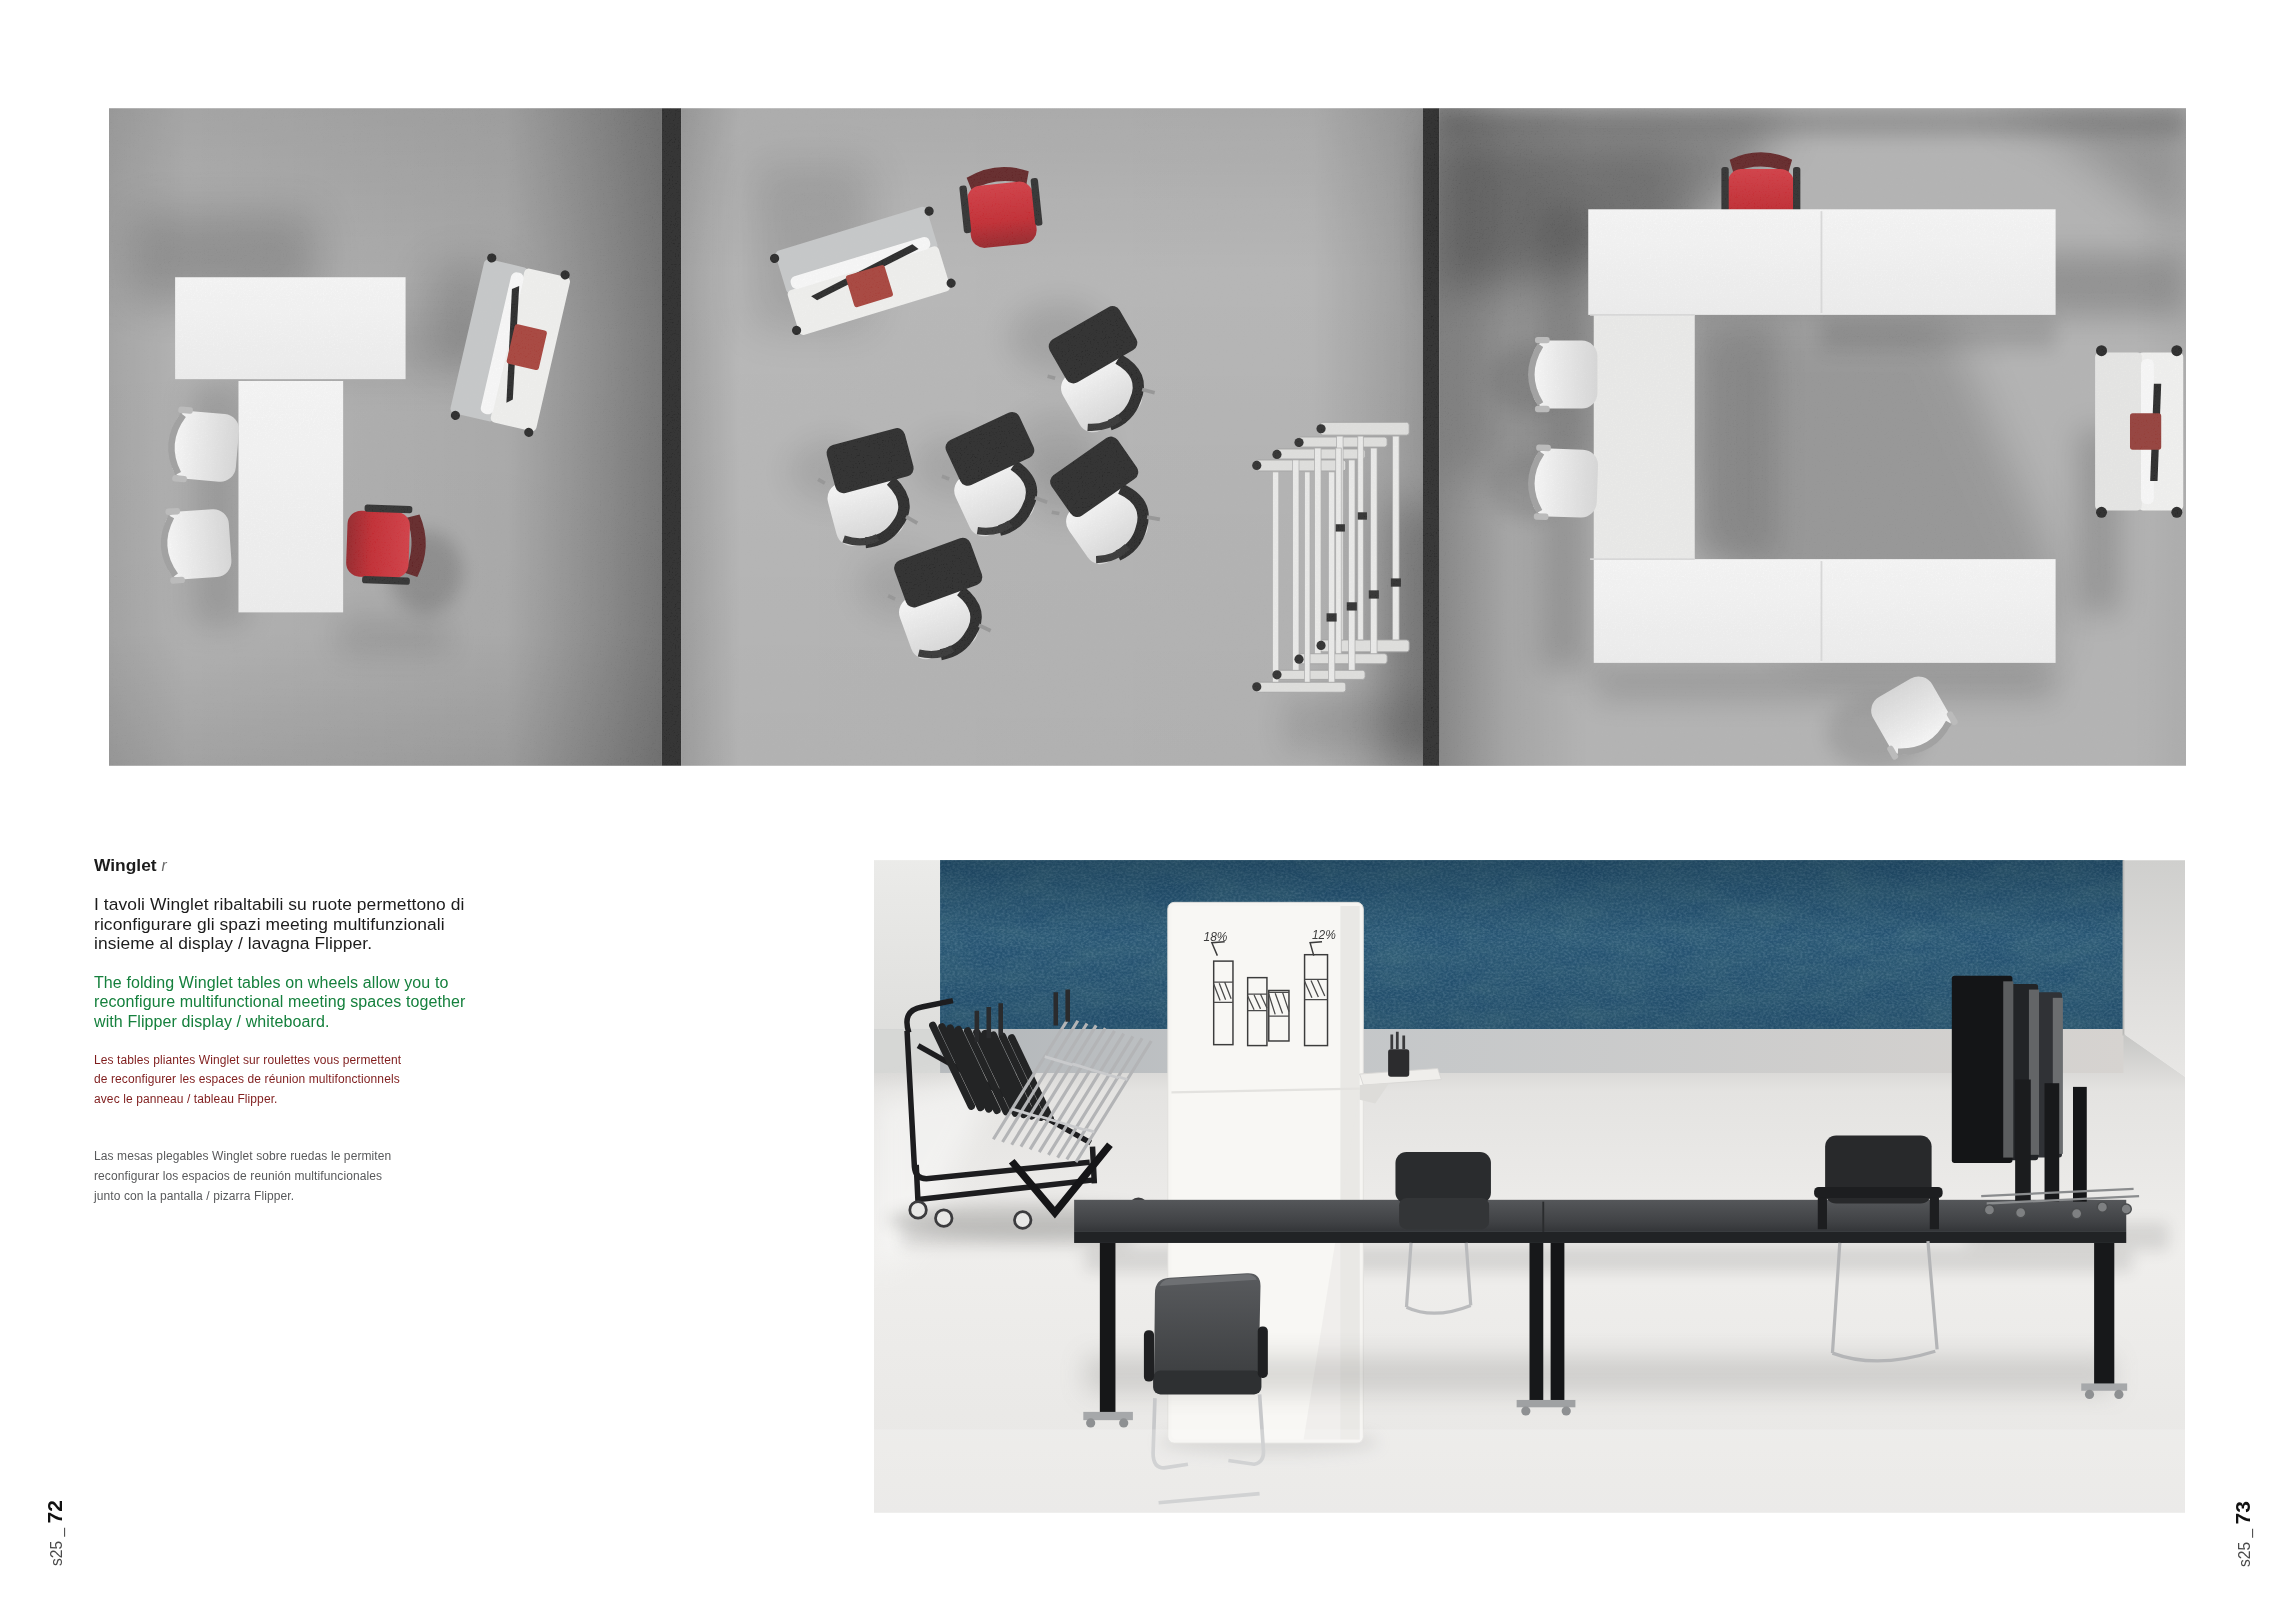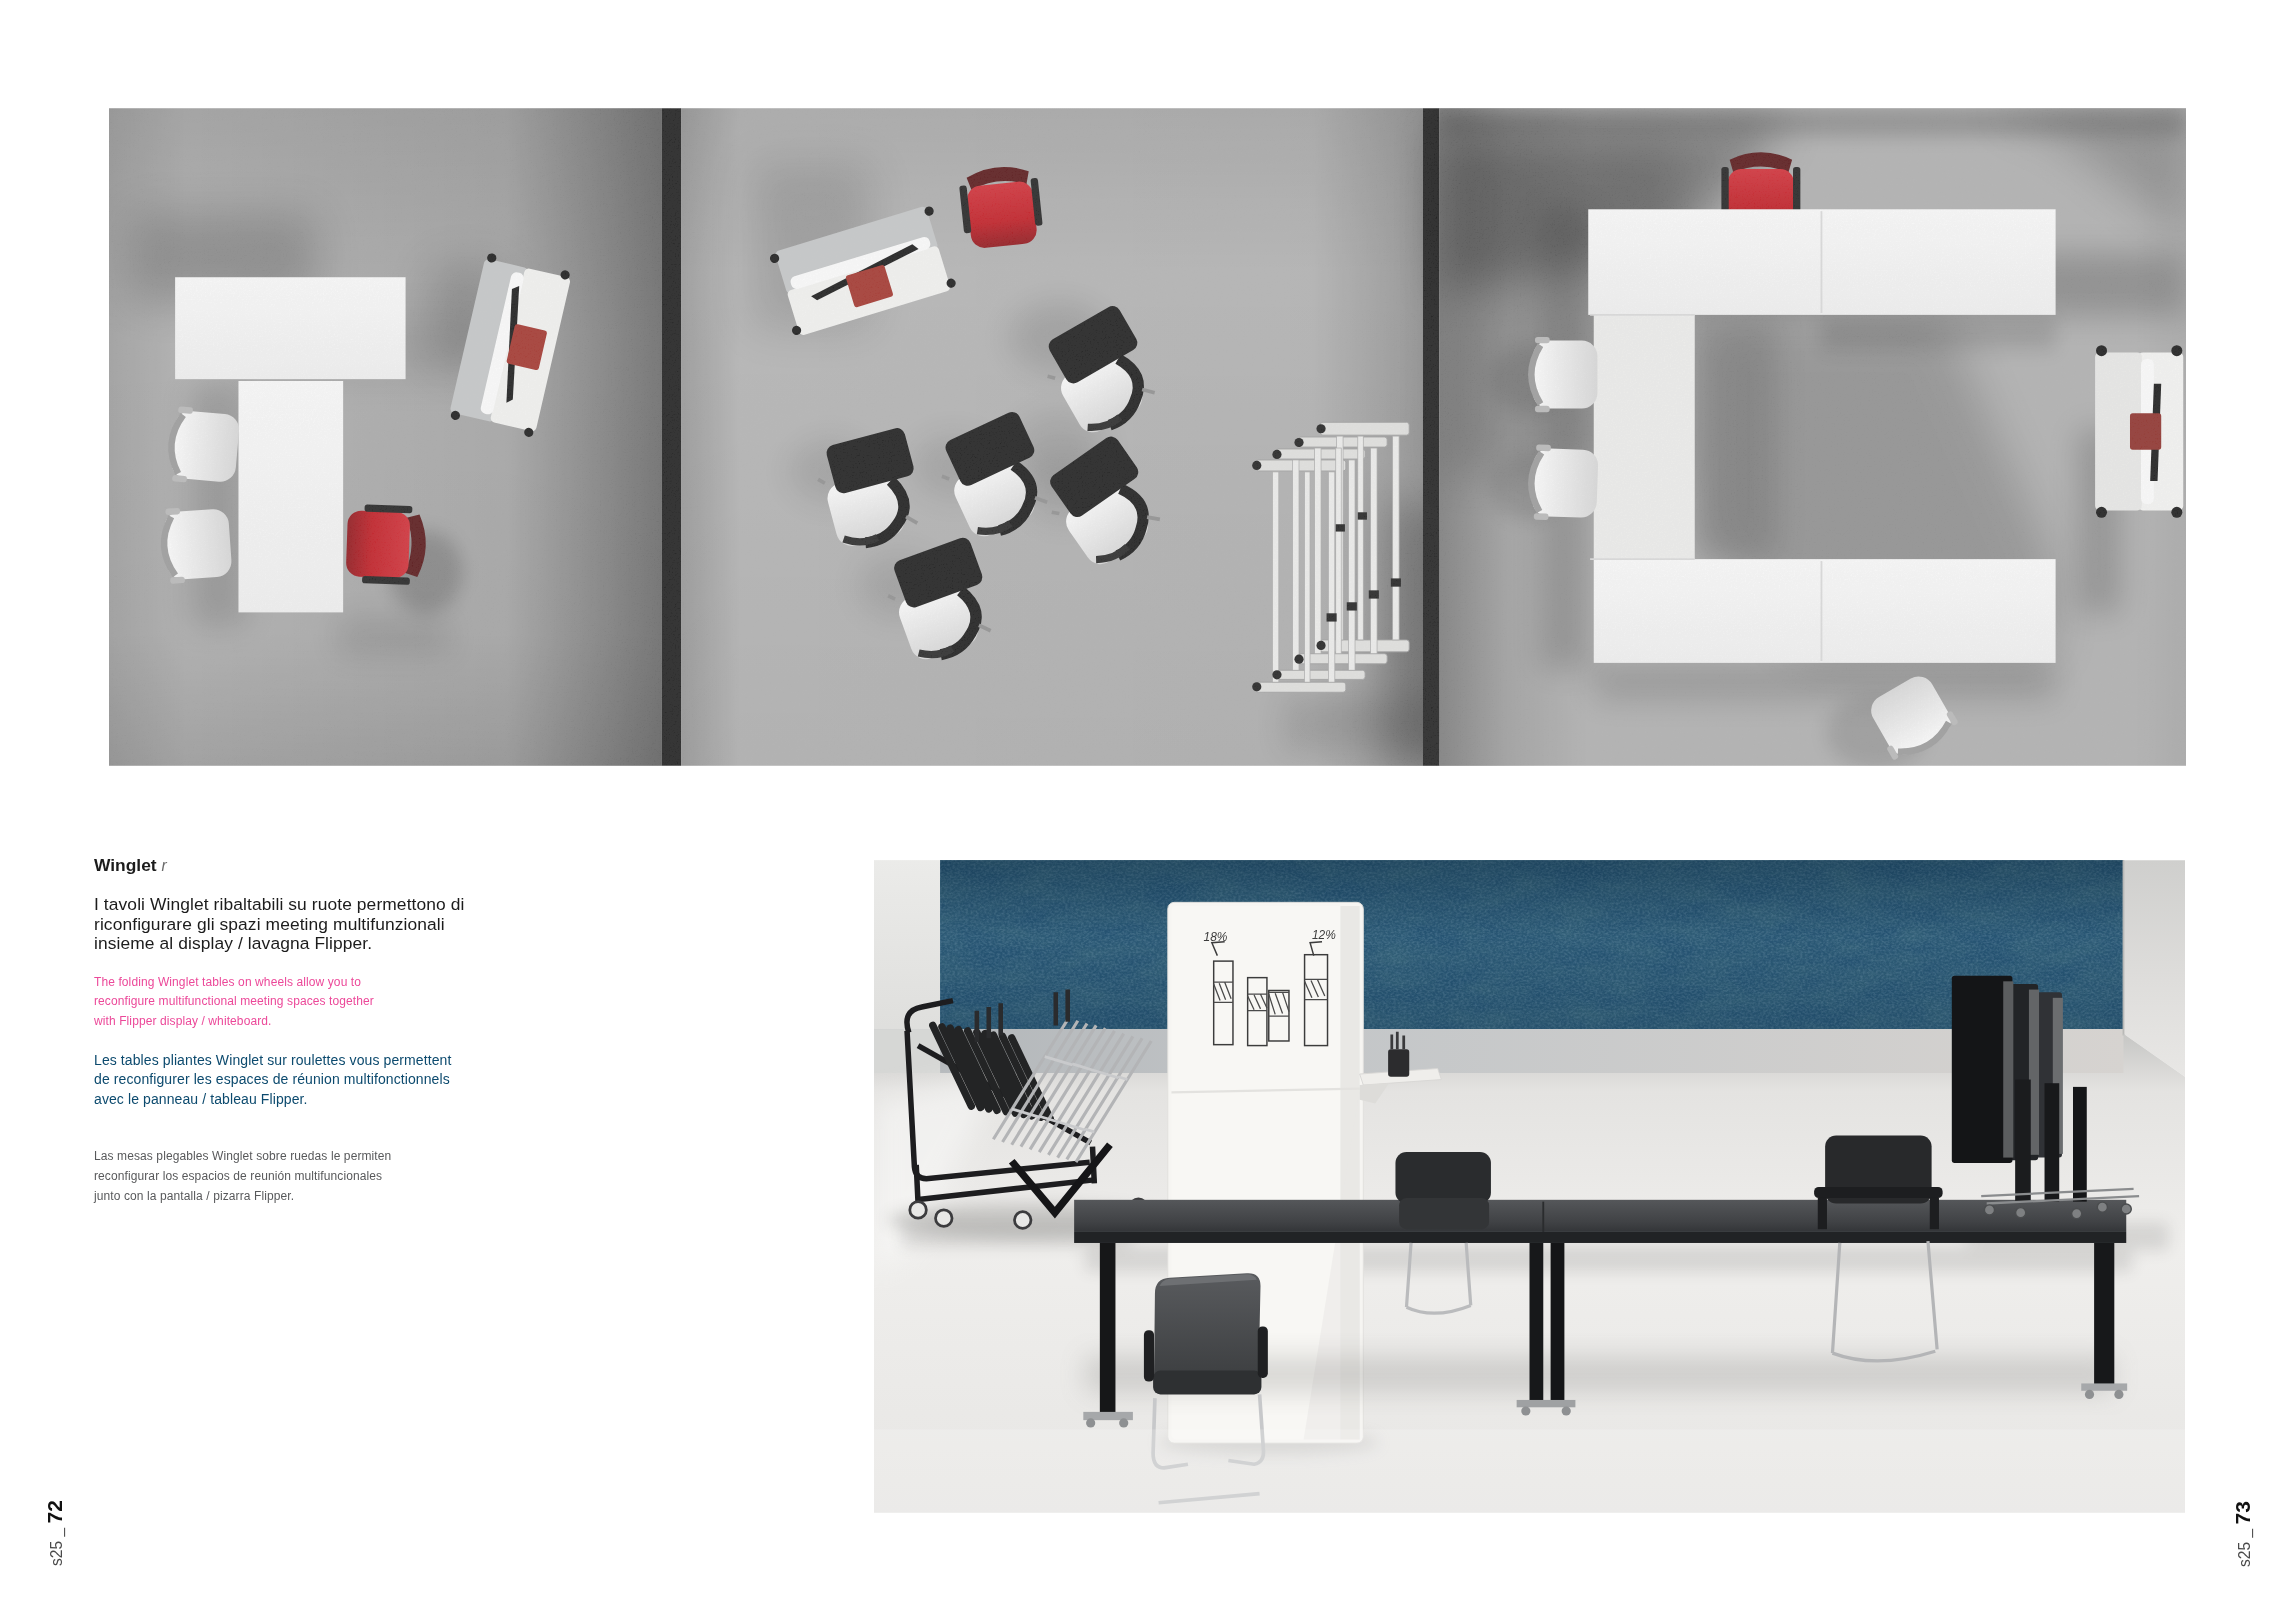--- a/index.html
+++ b/index.html
@@ -265,24 +265,24 @@
 </svg>
 
 <div class="abs" style="left:94px;top:856px;width:514px;color:#1c1c1c">
 
   <div style="font-size:17.4px;line-height:19px;font-weight:bold">Winglet <span style="font-weight:normal;font-style:italic;color:#6a6a6a;font-size:15.6px">r</span></div>
   <div style="height:20px"></div>
 
   <div style="font-size:17.4px;line-height:19.6px;font-weight:normal;letter-spacing:0.1px">I tavoli Winglet ribaltabili su ruote permettono di<br>riconfigurare gli spazi meeting multifunzionali<br>insieme al display / lavagna Flipper.</div>
   <div style="height:19px"></div>
 
-  <div style="font-size:12px;line-height:19.6px;color:#ec4899;letter-spacing:0.1px">The folding Winglet tables on wheels allow you to<br>reconfigure multifunctional meeting spaces together<br>with Flipper display / whiteboard.</div>
+  <div style="font-size:16px;line-height:19.6px;color:#15803d;letter-spacing:0.1px">The folding Winglet tables on wheels allow you to<br>reconfigure multifunctional meeting spaces together<br>with Flipper display / whiteboard.</div>
   <div style="height:19px"></div>
 
-  <div style="font-size:14px;line-height:19.6px;color:#0c4a6e;letter-spacing:0.1px">Les tables pliantes Winglet sur roulettes vous permettent<br>de reconfigurer les espaces de réunion multifonctionnels<br>avec le panneau / tableau Flipper.</div>
+  <div style="font-size:12px;line-height:19.6px;color:#7f1d1d;letter-spacing:0.1px">Les tables pliantes Winglet sur roulettes vous permettent<br>de reconfigurer les espaces de réunion multifonctionnels<br>avec le panneau / tableau Flipper.</div>
   <div style="height:19px"></div>
 
   <div style="height:19px"></div>
 
   <div style="font-size:12px;line-height:19.6px;color:#58595b;letter-spacing:0.1px">Las mesas plegables Winglet sobre ruedas le permiten<br>reconfigurar los espacios de reunión multifuncionales<br>junto con la pantalla / pizarra Flipper.</div>
 </div>
 
 <svg class="abs" style="left:874px;top:860px" width="1311" height="653" viewBox="0 0 1428 711">
 <defs>
 <linearGradient id="floorg" x1="0" y1="0" x2="0" y2="1">

